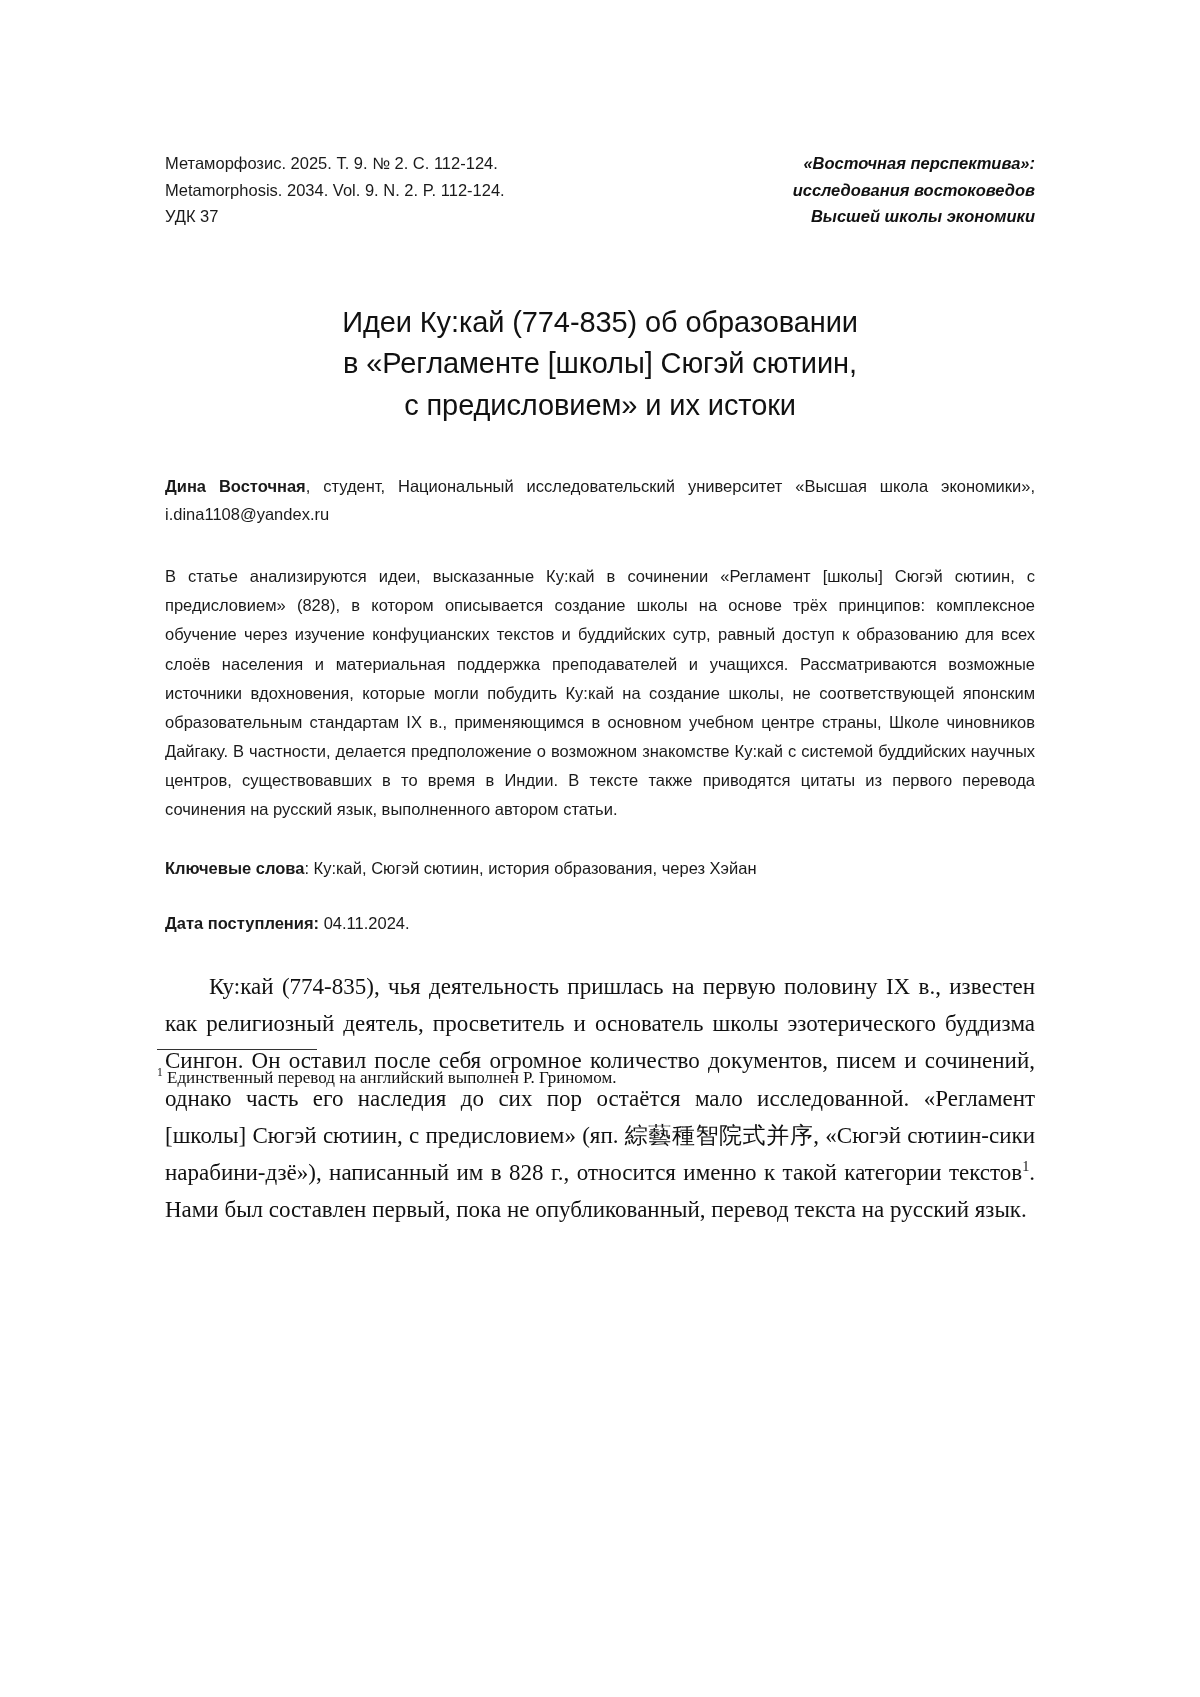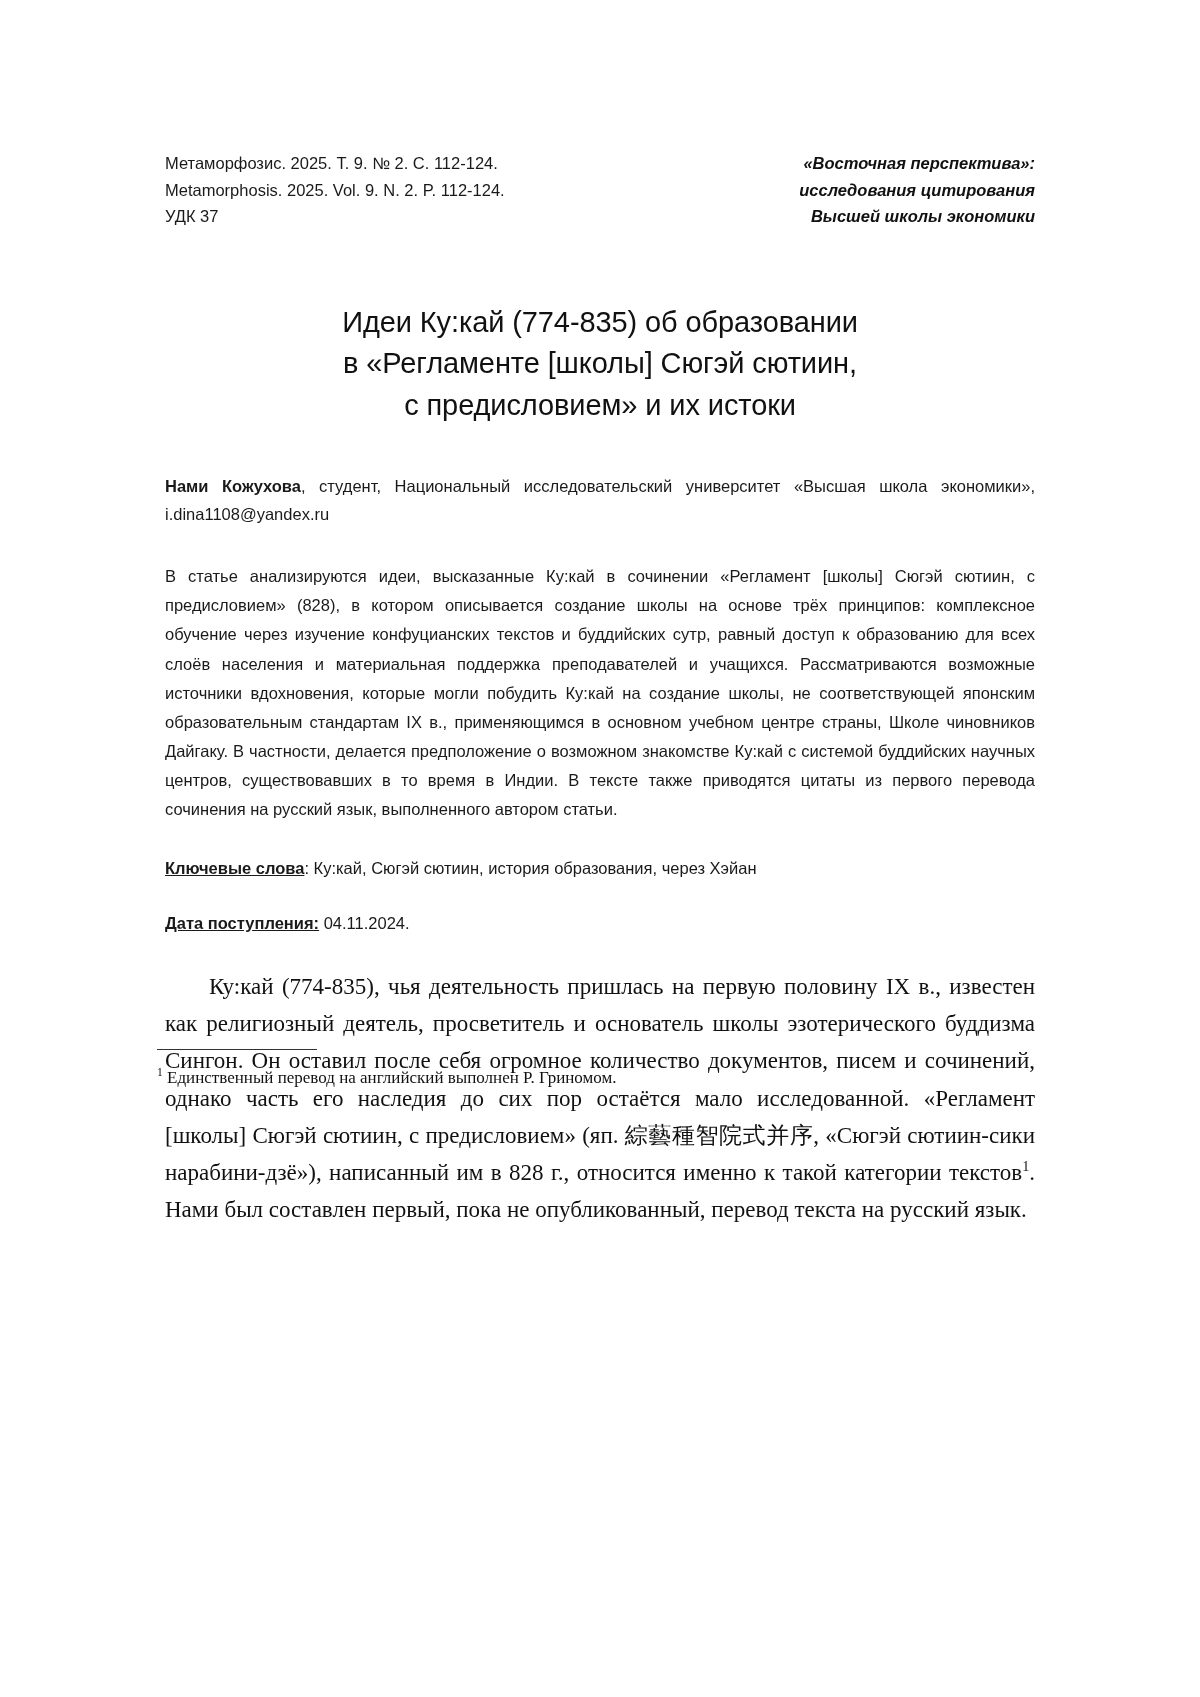--- a/index.html
+++ b/index.html
@@ -80,21 +80,21 @@
     hyphens: manual;
   }
 
   .meta-line {
     font-size: 16.5px;
     line-height: 1.76;
     text-align: justify;
     text-justify: inter-word;
     margin-bottom: 26px;
   }
-  .meta-line b { font-weight: bold; text-decoration: underline; }
+  .meta-line b { font-weight: bold; }
   .meta-line i { font-style: italic; }
 
   
   .body-text {
     font-family: "Liberation Serif", serif;
     font-size: 23px;
     line-height: 1.62;
     text-align: justify;
     text-justify: inter-word;
     margin-top: 30px;
@@ -125,38 +125,38 @@
   .footnote sup { font-size: 0.68em; vertical-align: super; }
 </style>
 </head>
 <body>
 
 <div class="page">
 
   <div class="header">
     <div class="header-left">
       <div>Метаморфозис. 2025. Т. 9. № 2. С. 112-124.</div>
-      <div>Metamorphosis. 2025. Vol. 9. N. 2. P. 112-124.</div>
+      <div>Metamorphosis. 2034. Vol. 9. N. 2. P. 112-124.</div>
       <div>УДК 37</div>
     </div>
     <div class="header-right">
       <div>«Восточная перспектива»:</div>
-      <div>исследования цитирования</div>
+      <div>исследования востоковедов</div>
       <div>Высшей школы экономики</div>
     </div>
   </div>
 
   <h1 class="title">
     <span class="tline">Идеи Ку:кай (774-835) об образовании</span>
     <span class="tline">в «Регламенте [школы] Сюгэй сютиин,</span>
     <span class="tline">с предисловием» и их истоки</span>
   </h1>
 
   <div class="author-block">
-    <b>Нами Кожухова</b><span>, студент, Национальный исследовательский университет «Высшая школа экономики», i.dina1108@yandex.ru</span>
+    <b>Дина Восточная</b><span>, студент, Национальный исследовательский университет «Высшая школа экономики», i.dina1108@yandex.ru</span>
   </div>
 
   <div class="abstract">В статье анализируются идеи, высказанные Ку:кай в сочинении «Регламент [школы] Сюгэй сютиин, с предисловием» (828), в котором описывается создание школы на основе трёх принципов: комплексное обучение через изучение конфуцианских текстов и буддийских сутр, равный доступ к образованию для всех слоёв населения и материальная поддержка преподавателей и учащихся. Рассматриваются возможные источники вдохновения, которые могли побудить Ку:кай на создание школы, не соответствующей японским образовательным стандартам IX в., применяющимся в основном учебном центре страны, Школе чиновников Дайгаку. В частности, делается предположение о возможном знакомстве Ку:кай с системой буддийских научных центров, существовавших в то время в Индии. В тексте также приводятся цитаты из первого перевода сочинения на русский язык, выполненного автором статьи.</div>
 
   <div class="meta-line">
     <b>Ключевые слова</b><span>: </span><span>Ку:кай, Сюгэй сютиин, история образования, через Хэйан</span>
   </div>
 
 
   <div class="meta-line">

